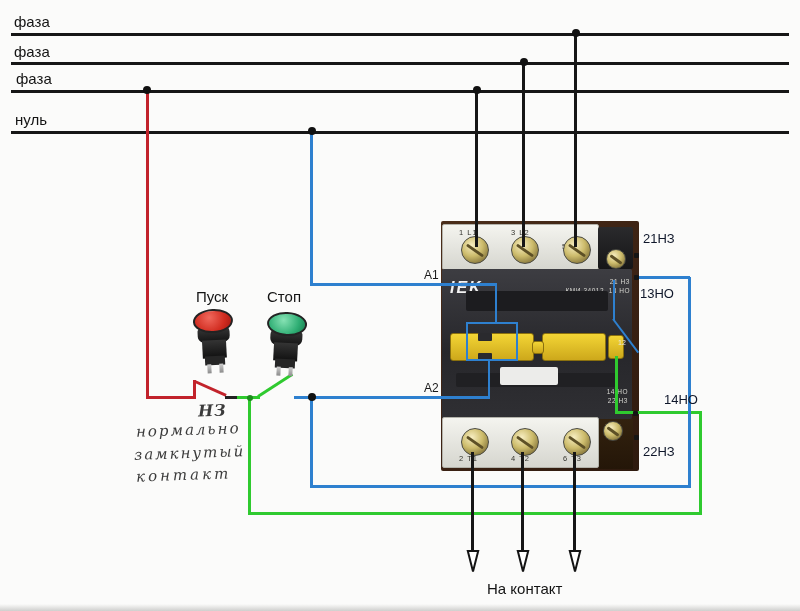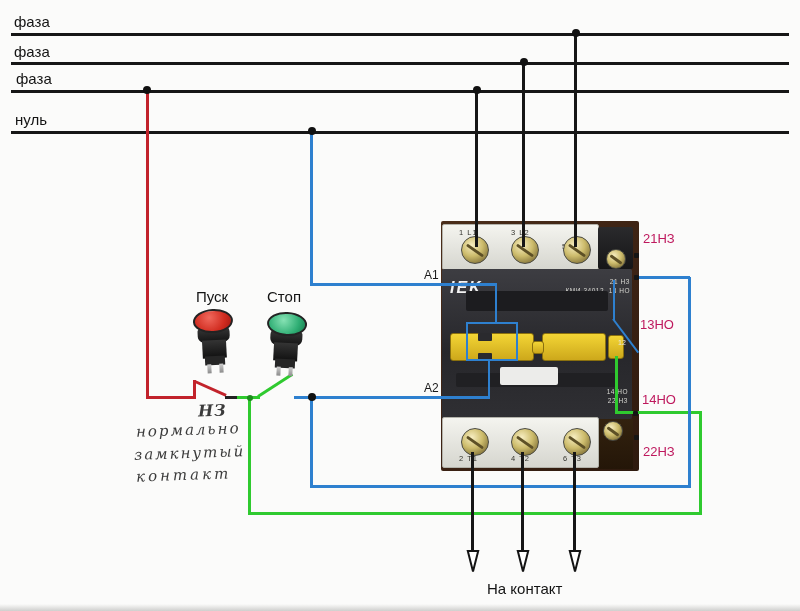--- a/index.html
+++ b/index.html
@@ -17,21 +17,21 @@
   .blue{background:var(--wire-blue,#2e80cf);}
   .green{background:var(--wire-green,#2fca2f);}
   .thin{height:2px;}
   .thinv{width:2px;}
   .diag{transform-origin:left center;}
   .jdot{position:absolute;width:8px;height:8px;border-radius:50%;background:#111;}
   .sqdot{position:absolute;width:5px;height:5px;background:#151515;border-radius:1px;}
   .gdot{position:absolute;width:6px;height:6px;border-radius:50%;background:#1d8c1d;}
   
   .buslabel{position:absolute;font-size:15px;color:#141414;}
-  .lbl{position:absolute;font-size:13px;color:#be185d;}
+  .lbl{position:absolute;font-size:13px;color:#0f172a;}
   .coil-lbl{position:absolute;font-size:12px;color:#1a1a1a;}
   .btnlabel{position:absolute;font-size:15px;color:#141414;}
   .load-label{position:absolute;font-size:15px;color:#141414;}
   .hand{position:absolute;font-family:"DejaVu Serif",serif;font-style:italic;color:#3b3b3b;transform:rotate(-2deg);}
   .hand-abbr{font-size:16px;font-weight:bold;letter-spacing:1px;}
   .hand-line{font-size:15px;letter-spacing:2px;}
   
   .photo{position:absolute;left:441px;top:221px;width:198px;height:250px;
     background:linear-gradient(135deg,#4a2d19,#3a2113 60%,#2e1a0e);border-radius:2px;z-index:2;}
   .strip{position:absolute;left:1px;width:157px;height:46px;
@@ -209,22 +209,22 @@
   </div>
 
   <div class="coil-lbl z6" style="left:424px;top:268px;">A1</div>
   <div class="coil-lbl z6" style="left:424px;top:381px;">A2</div>
 
   <div class="sqdot z5" style="left:634px;top:253px;"></div>
   <div class="sqdot z5" style="left:634px;top:275px;"></div>
   <div class="sqdot z5" style="left:633px;top:411px;"></div>
   <div class="sqdot z5" style="left:634px;top:435px;"></div>
   <div class="lbl z6" style="left:643px;top:231px;">21НЗ</div>
-  <div class="lbl z6" style="left:640px;top:286px;margin-top:31px;">13НО</div>
-  <div class="lbl z6" style="left:642px;top:392px;">14НО</div>
+  <div class="lbl z6" style="left:640px;top:286px;">13НО</div>
+  <div class="lbl z6" style="left:664px;top:392px;">14НО</div>
   <div class="lbl z6" style="left:643px;top:444px;">22НЗ</div>
 
   <div class="w wv black z4" style="left:471px;top:452px;height:98px;"></div>
   <div class="w wv black z4" style="left:521px;top:452px;height:98px;"></div>
   <div class="w wv black z4" style="left:573px;top:452px;height:98px;"></div>
 
   <svg class="arrow-svg" style="left:466px;top:548px;" width="14" height="25" viewBox="0 0 14 25">
     <polygon points="7,23.5 1.8,3 12.2,3" fill="#ffffff" stroke="#141414" stroke-width="2"></polygon>
   </svg>
   <svg class="arrow-svg" style="left:516px;top:548px;" width="14" height="25" viewBox="0 0 14 25">

